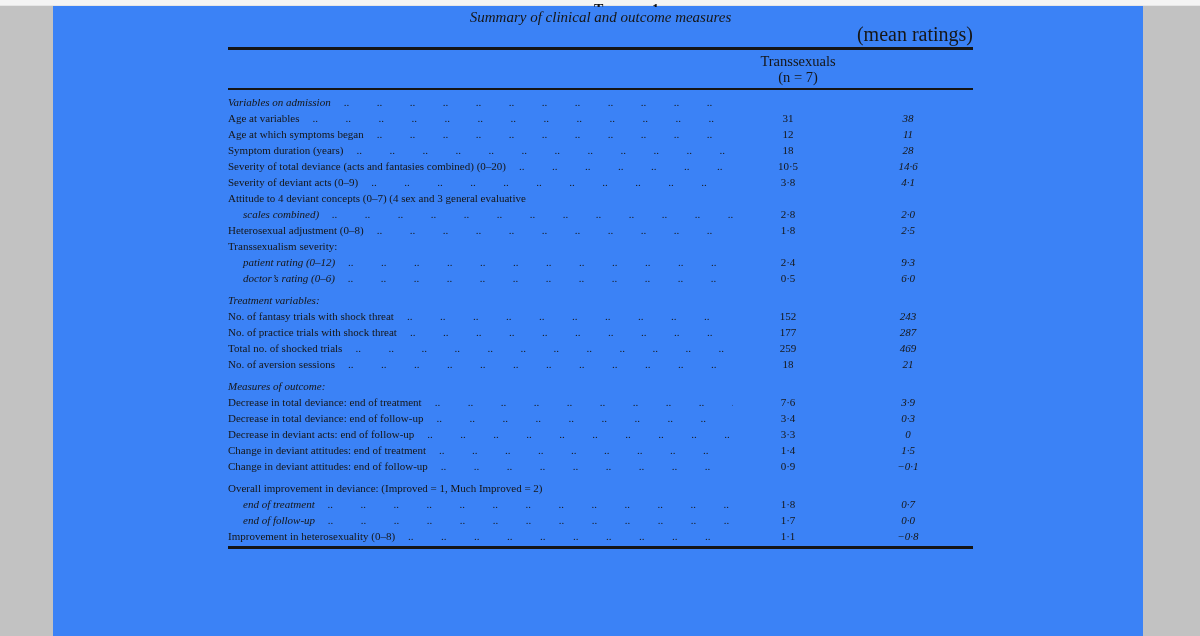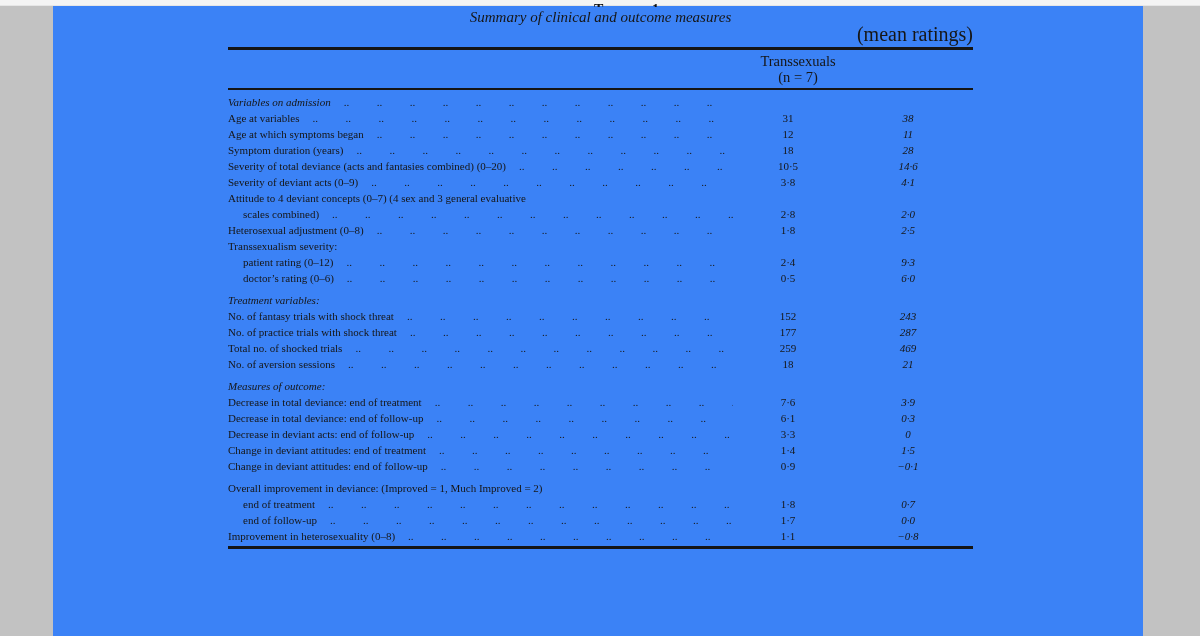--- a/index.html
+++ b/index.html
@@ -30,21 +30,21 @@
   .header-row{display:flex;align-items:flex-end;padding:3px 0 3px;}
   .header-spacer{width:505px;}
   .colhead{text-align:center;font-size:14.5px;line-height:16px;white-space:nowrap;}
   .colhead.c1{width:110px;}
   .colhead.c2{width:130px;}
 
   .tbody{padding:4px 0 2px;}
   .trow{display:flex;align-items:flex-end;line-height:16px;font-size:11px;}
   .trow.gap{margin-top:6px;}
   .label{flex:1;min-width:0;display:flex;align-items:baseline;white-space:nowrap;}
-  .label.indent{padding-left:15px;}
+  .label.indent{padding-left:15px;font-style:italic;}
   .label.italic .lbl{font-style:italic;}
   .leader{flex:1;min-width:0;overflow:hidden;white-space:nowrap;padding-left:13px;color:#1a1a1a;}
   .val{text-align:center;white-space:nowrap;}
   .val.v1{width:110px;}
   .val.v2{width:130px;font-style:italic;}
 </style>
 </head>
 <body>
 
 <div class="gutter left"></div>
@@ -219,21 +219,21 @@
             <span class="leader">..   ..   ..   ..   ..   ..   ..   ..   ..   ..   ..   ..   ..   ..   </span>
           </div>
           <div class="val v1">7·6</div>
           <div class="val v2">3·9</div>
         </div>
         <div class="trow">
           <div class="label">
             <span class="lbl">Decrease in total deviance: end of follow-up</span>
             <span class="leader">..   ..   ..   ..   ..   ..   ..   ..   ..   ..   ..   ..   ..   ..   </span>
           </div>
-          <div class="val v1">6·1</div>
+          <div class="val v1">3·4</div>
           <div class="val v2">0·3</div>
         </div>
         <div class="trow">
           <div class="label">
             <span class="lbl">Decrease in deviant acts: end of follow-up</span>
             <span class="leader">..   ..   ..   ..   ..   ..   ..   ..   ..   ..   ..   ..   ..   ..   </span>
           </div>
           <div class="val v1">3·3</div>
           <div class="val v2">0</div>
         </div>

